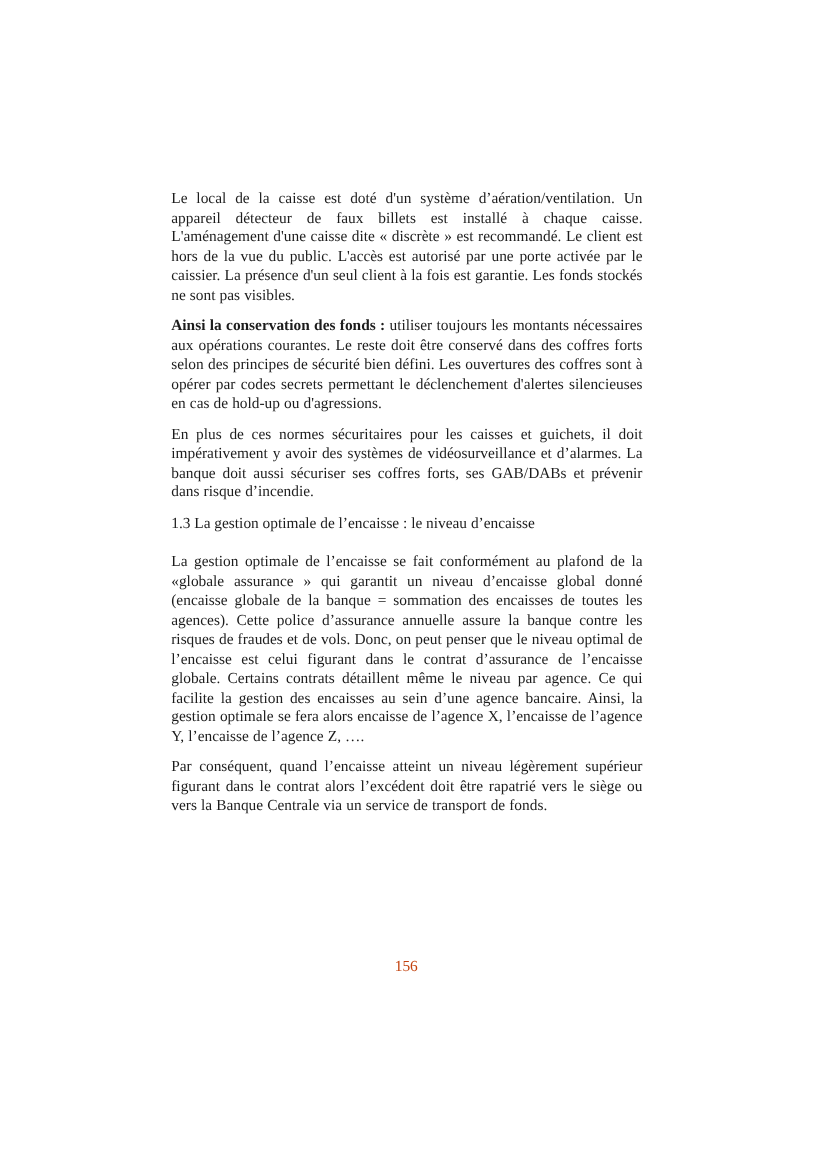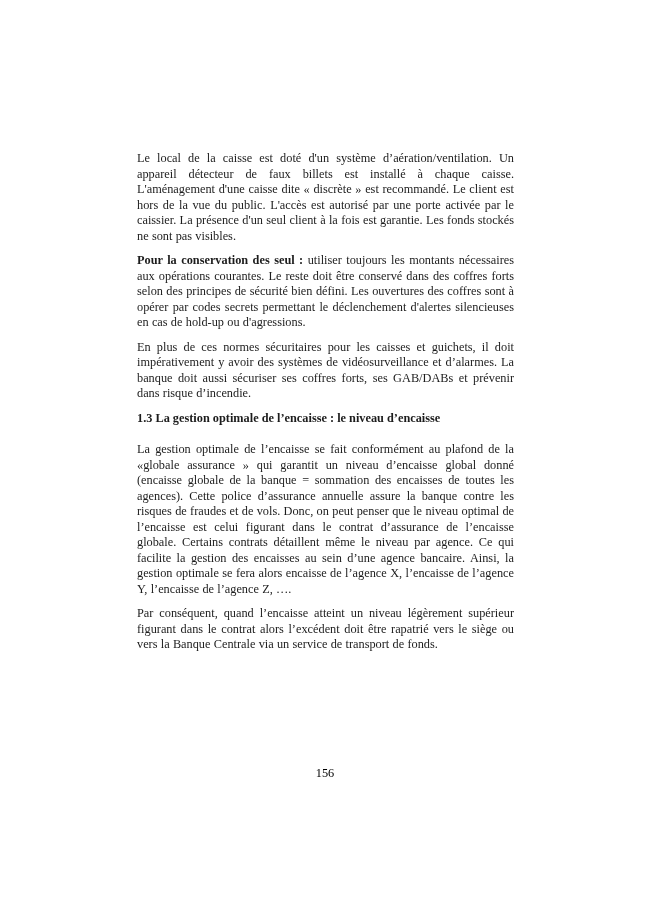--- a/index.html
+++ b/index.html
@@ -35,47 +35,47 @@
       hyphens: auto;
       -webkit-hyphens: auto;
       word-spacing: 0.2px;
     }
     .para strong {
       font-weight: bold;
     }
     .section-heading {
       font-size: 12.3px;
       line-height: 15.5px;
-      font-weight: bold;
+      font-weight: normal;
       margin: 0;
       text-align: left;
     }
     .para.after-heading {
       margin-top: 16px;
     }
     .page-number {
       position: absolute;
       left: 0;
       top: 766px;
       width: 650px;
       text-align: center;
       font-size: 12.3px;
       line-height: 15px;
-      color: #000000;
+      color: #c2410c;
     }
   </style>
 </head>
 <body>
 
 <div class="page">
   <div class="text-block">
 
     <p class="para">Le local de la caisse est doté d'un système d’aération/ventilation. Un appareil détecteur de faux billets est installé à chaque caisse. L'aménagement d'une caisse dite « discrète » est recommandé. Le client est hors de la vue du public. L'accès est autorisé par une porte activée par le caissier. La présence d'un seul client à la fois est garantie. Les fonds stockés ne sont pas visibles.</p>
 
-    <p class="para"><strong>Pour la conservation des seul :</strong><span> utiliser toujours les montants nécessaires aux opérations courantes. Le reste doit être conservé dans des coffres forts selon des principes de sécurité bien défini. Les ouvertures des coffres sont à opérer par codes secrets permettant le déclenchement d'alertes silencieuses en cas de hold-up ou d'agressions.</span></p>
+    <p class="para"><strong>Ainsi la conservation des fonds :</strong><span> utiliser toujours les montants nécessaires aux opérations courantes. Le reste doit être conservé dans des coffres forts selon des principes de sécurité bien défini. Les ouvertures des coffres sont à opérer par codes secrets permettant le déclenchement d'alertes silencieuses en cas de hold-up ou d'agressions.</span></p>
 
 
     <p class="para">En plus de ces normes sécuritaires pour les caisses et guichets, il doit impérativement y avoir des systèmes de vidéosurveillance et d’alarmes. La banque doit aussi sécuriser ses coffres forts, ses GAB/DABs et prévenir dans risque d’incendie.</p>
 
 
     <div class="section-heading">1.3 La gestion optimale de l’encaisse : le niveau d’encaisse</div>
     <p class="para after-heading">La gestion optimale de l’encaisse se fait conformément au plafond de la «globale assurance » qui garantit un niveau d’encaisse global donné (encaisse globale de la banque = sommation des encaisses de toutes les agences). Cette police d’assurance annuelle assure la banque contre les risques de fraudes et de vols. Donc, on peut penser que le niveau optimal de l’encaisse est celui figurant dans le contrat d’assurance de l’encaisse globale. Certains contrats détaillent même le niveau par agence. Ce qui facilite la gestion des encaisses au sein d’une agence bancaire. Ainsi, la gestion optimale se fera alors encaisse de l’agence X, l’encaisse de l’agence Y, l’encaisse de l’agence Z, ….</p>
 
     <p class="para">Par conséquent, quand l’encaisse atteint un niveau légèrement supérieur figurant dans le contrat alors l’excédent doit être rapatrié vers le siège ou vers la Banque Centrale via un service de transport de fonds.</p>
 

